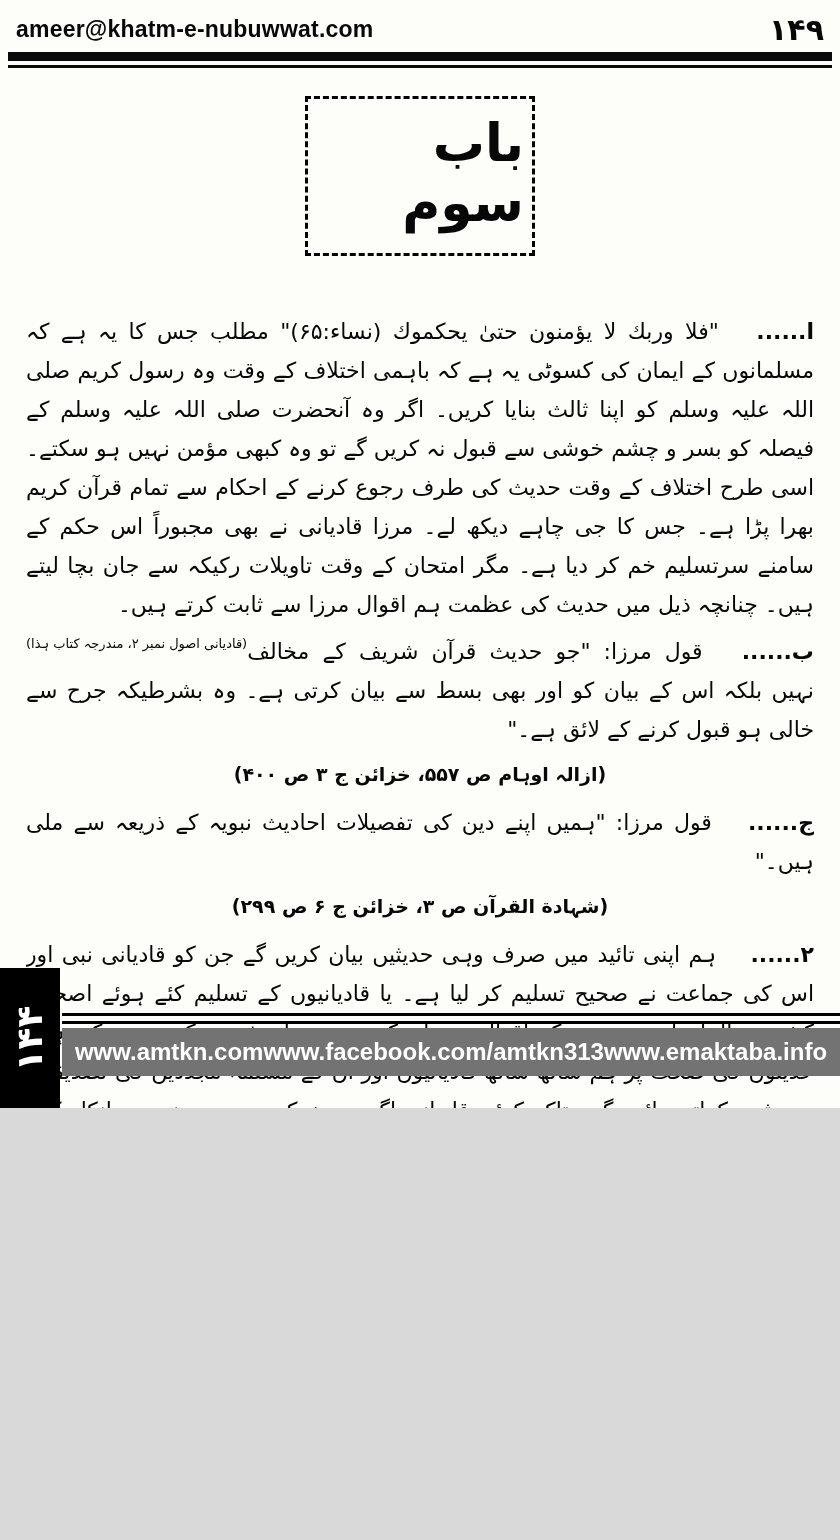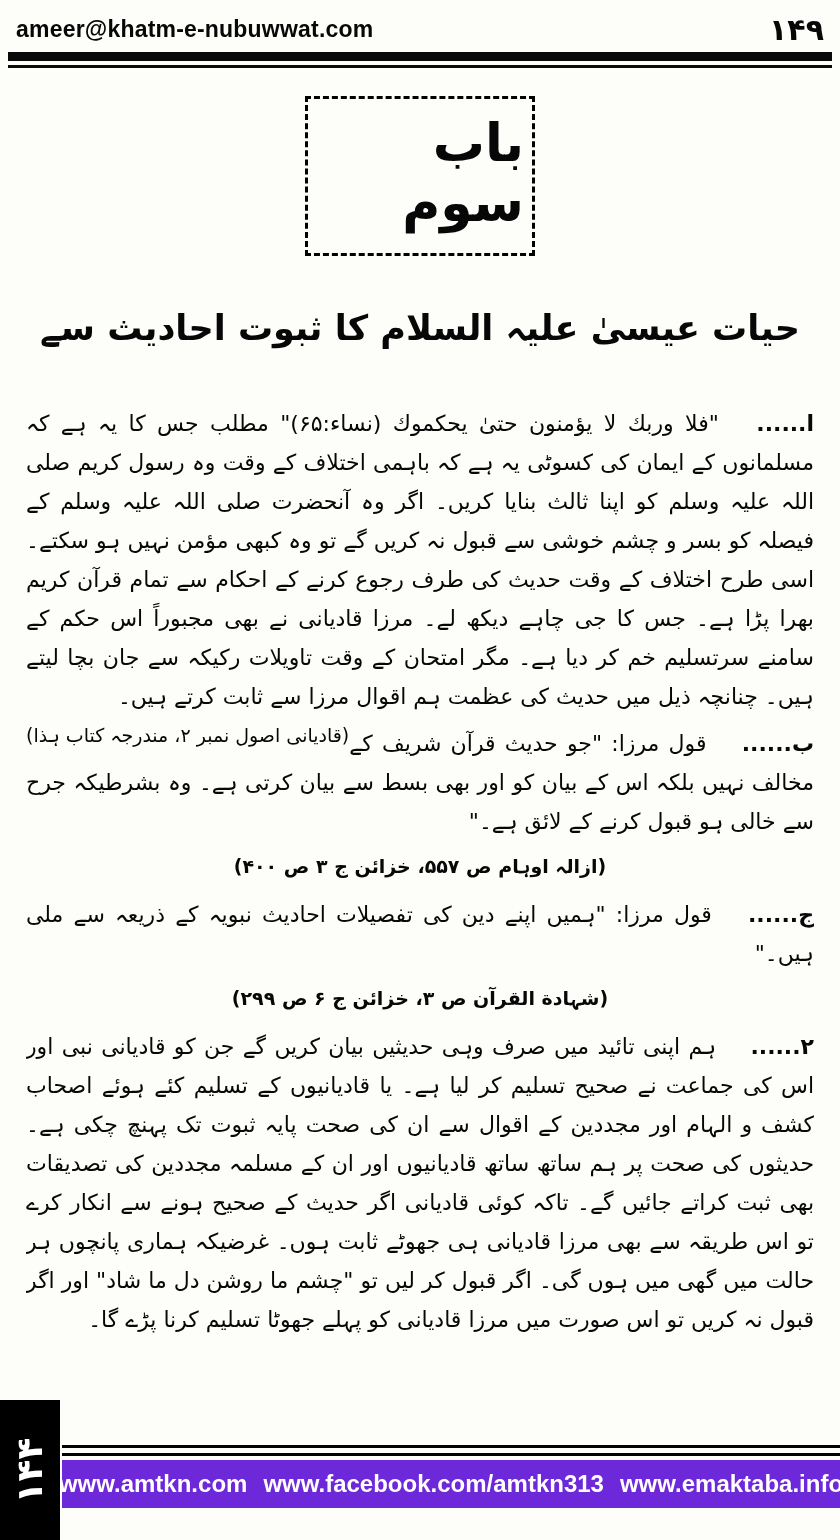--- a/index.html
+++ b/index.html
@@ -1,45 +1,45 @@
 <!DOCTYPE html>
 <html lang="ur"><head>
 <meta charset="utf-8">
 <style>
   * { margin:0; padding:0; box-sizing:border-box; }
   html, body { background:#d9d9d9; }
   .page {
-    width:840px; height:1540px; margin:0 auto; position:relative; overflow:hidden;
+    width:840px; height:1108px; margin:0 auto; position:relative; overflow:hidden;
     background:#fdfdfa; color:#070707;
     font-family:"DejaVu Sans", sans-serif;
   }
   
   .header { display:flex; justify-content:space-between; align-items:center; padding:12px 16px 2px 16px; }
   .header-email { font-family:"Liberation Sans", sans-serif; font-weight:700; font-size:23px; letter-spacing:.2px; }
   .header-page { font-size:30px; font-weight:700; direction:rtl; }
   .header-title { font-size:23px; font-weight:700; direction:rtl; }
   .header-rule { margin:3px 8px 0 8px; height:16px; border-top:9px solid #0a0a0a; border-bottom:3px solid #0a0a0a; }
   
   .chapter-box { width:230px; margin:28px auto 0; border:3px dashed #000; padding:14px 8px 20px; }
   .chapter-label { font-size:52px; font-weight:700; direction:rtl; display:inline-block; }
   
   .heading { text-align:center; direction:rtl; font-weight:700; }
   .heading.h1 { margin-top:52px; font-size:35px; }
   .heading.h2 { margin-top:28px; font-size:35px; }
   
   .body-text { margin:56px 26px 0 26px; direction:rtl; text-align:justify; font-size:22px; line-height:39px; max-height:955px; overflow:hidden; }
   .para { margin-bottom:8px; }
   .para .marker { font-weight:700; margin-left:26px; unicode-bidi:isolate; }
-  .cite-inline { float:left; font-size:19px; line-height:39px; }
+  .cite-inline { float:left; font-size:13px; line-height:39px; }
   .ref-line { text-align:center; direction:rtl; font-size:19px; line-height:34px; margin:0 4px 12px 4px; font-weight:700; }
   
   .footer-line { position:absolute; left:62px; right:0; bottom:84px; height:11px; border-top:3px solid #000; border-bottom:3px solid #000; }
   .footer-bar {
-    position:absolute; left:62px; right:0; bottom:32px; height:48px; background:#6d28d9; color:#fff;
-    display:flex; align-items:center; justify-content:center; gap:16px;
+    position:absolute; left:62px; right:0; bottom:32px; height:48px; background:#737373; color:#fff;
+    display:flex; align-items:center; justify-content:center; 
     font-family:"Liberation Sans", sans-serif; font-weight:700; font-size:24px; white-space:nowrap;
   }
   .page-num-box { position:absolute; left:0; bottom:0; width:60px; height:140px; background:#000;
     display:flex; align-items:center; justify-content:center; }
   .page-num-vert { color:#fff; font-size:36px; font-weight:700; transform:rotate(-90deg); white-space:nowrap; direction:rtl; }
 </style>
 </head>
 <body>
 
 <div class="page">
@@ -47,21 +47,20 @@
   <div class="header">
     <span class="header-email">ameer@khatm-e-nubuwwat.com</span>
     <span class="header-page">۱۴۹</span>
   </div>
   <div class="header-rule"></div>
 
   <div class="chapter-box">
     <span class="chapter-label">باب سوم</span>
   </div>
 
-  <div class="heading h1">حیات عیسیٰ علیہ السلام کا ثبوت احادیث سے</div>
 
   <div class="body-text">
 
     <div class="para">
       <span class="marker">ا......</span>
       <span>"فلا وربك لا يؤمنون حتىٰ يحكموك (نساء:۶۵)" مطلب جس کا یہ ہے کہ مسلمانوں کے ایمان کی کسوٹی یہ ہے کہ باہمی اختلاف کے وقت وہ رسول کریم صلی اللہ علیہ وسلم کو اپنا ثالث بنایا کریں۔ اگر وہ آنحضرت صلی اللہ علیہ وسلم کے فیصلہ کو بسر و چشم خوشی سے قبول نہ کریں گے تو وہ کبھی مؤمن نہیں ہو سکتے۔ اسی طرح اختلاف کے وقت حدیث کی طرف رجوع کرنے کے احکام سے تمام قرآن کریم بھرا پڑا ہے۔ جس کا جی چاہے دیکھ لے۔ مرزا قادیانی نے بھی مجبوراً اس حکم کے سامنے سرتسلیم خم کر دیا ہے۔ مگر امتحان کے وقت تاویلات رکیکہ سے جان بچا لیتے ہیں۔ چنانچہ ذیل میں حدیث کی عظمت ہم اقوال مرزا سے ثابت کرتے ہیں۔</span>
       <span class="cite-inline">(قادیانی اصول نمبر ۲، مندرجہ کتاب ہذا)</span>
     </div>
 
     <div class="para">

